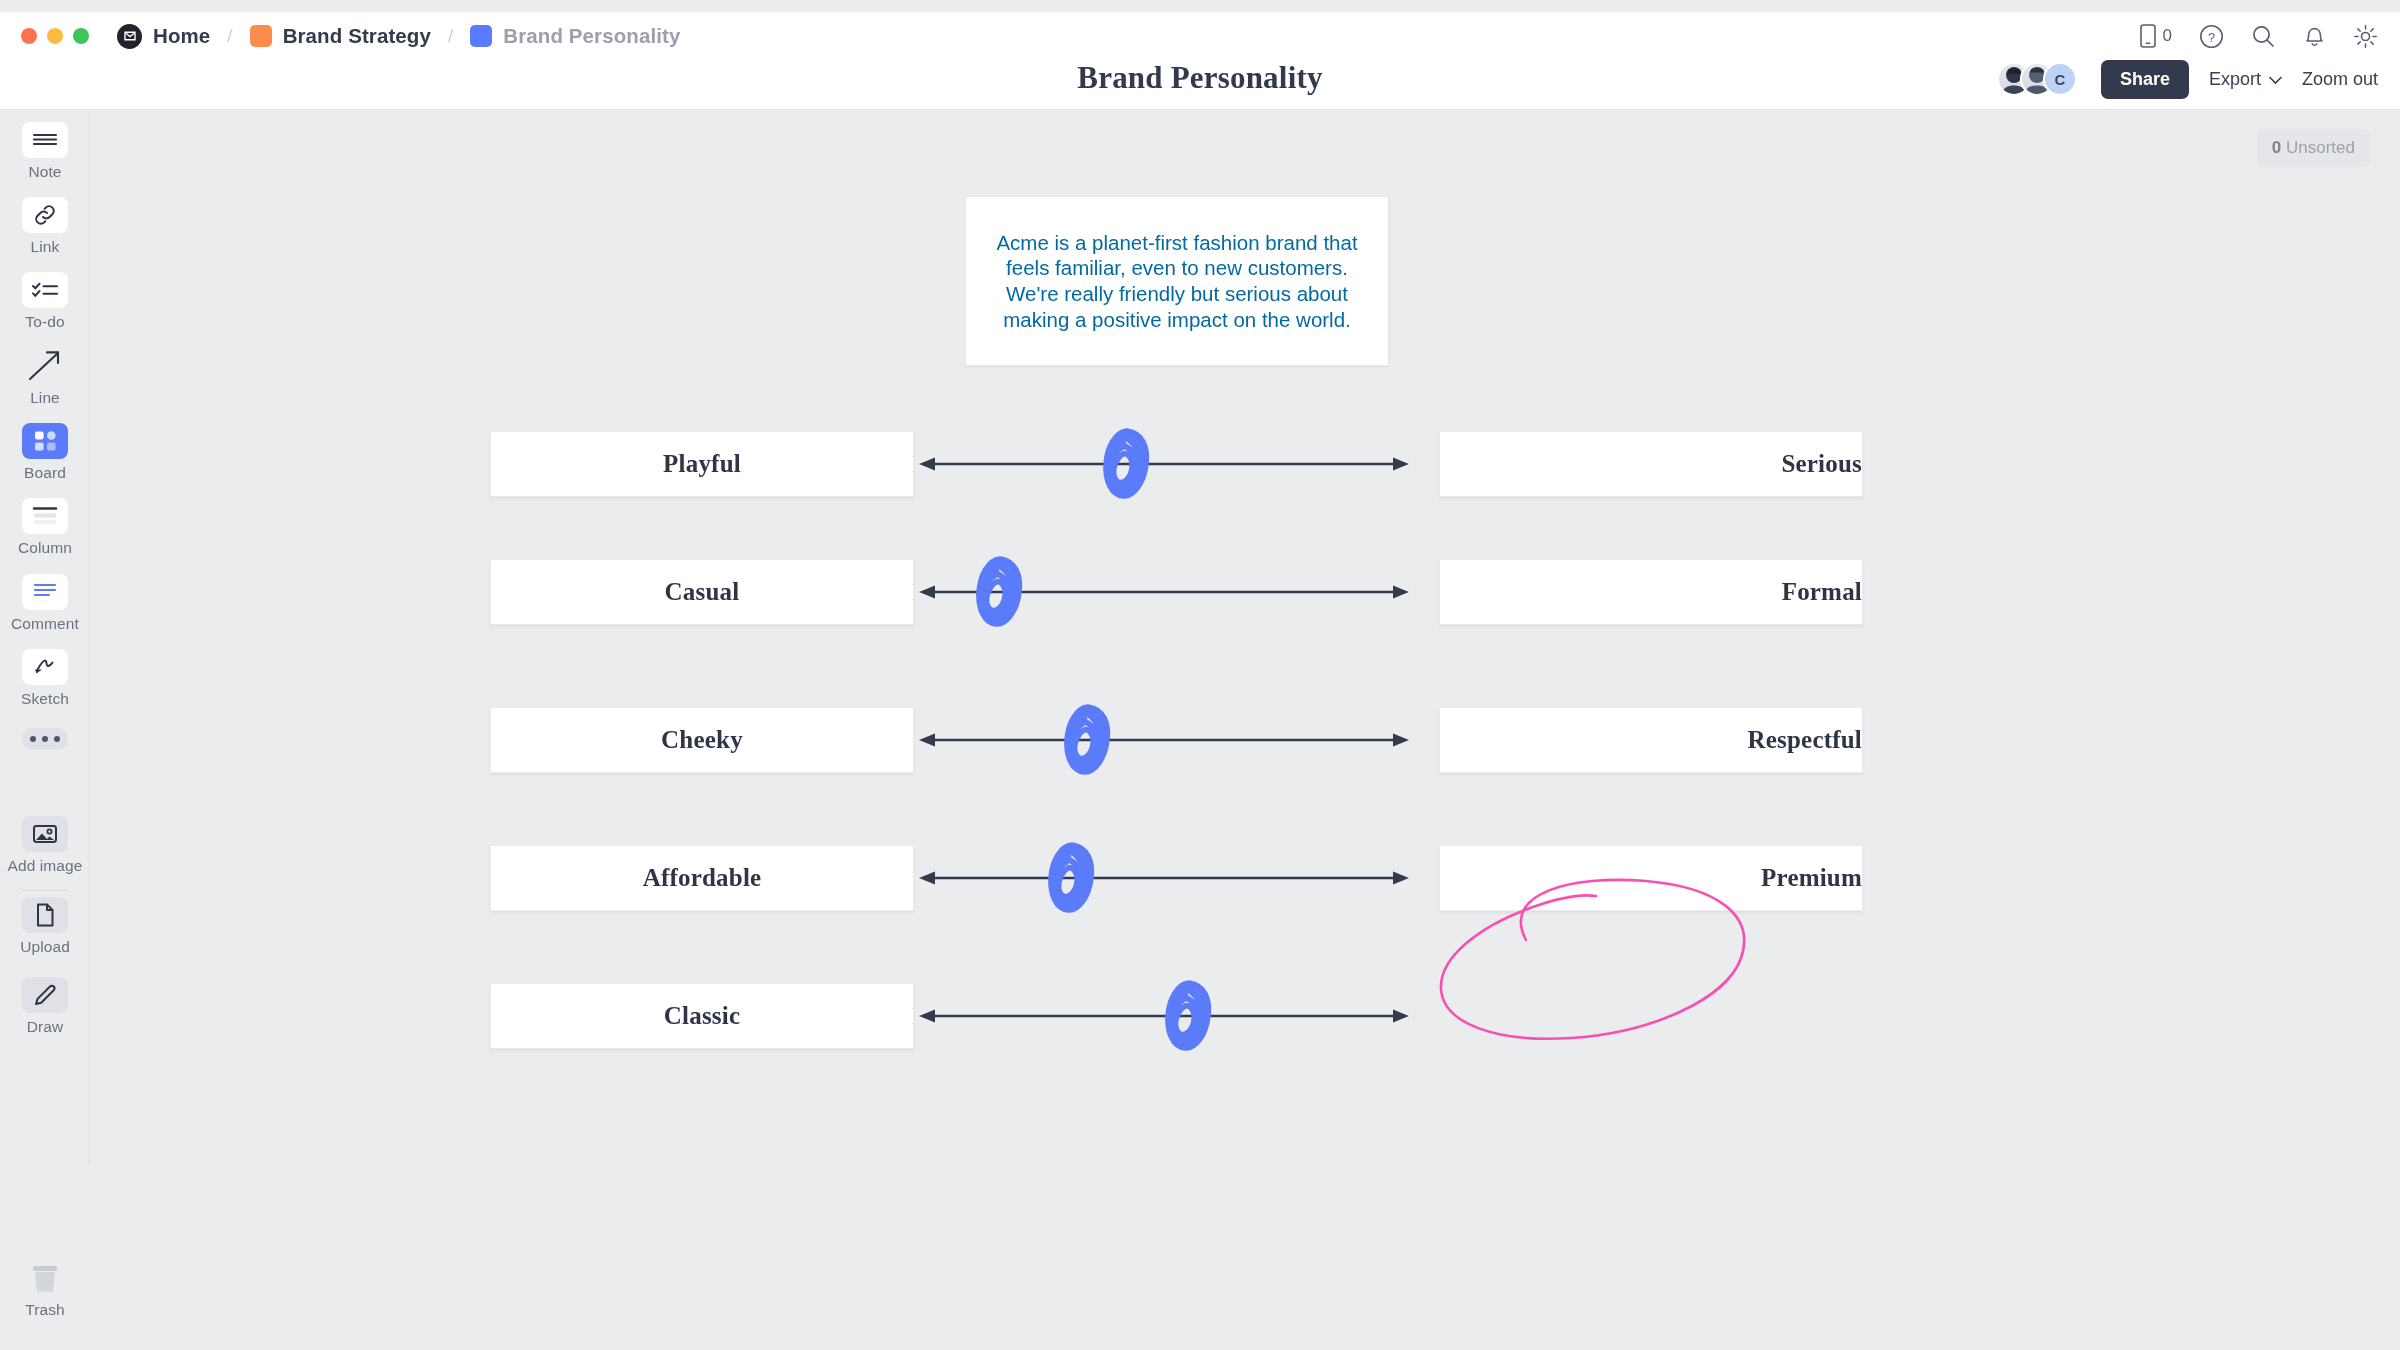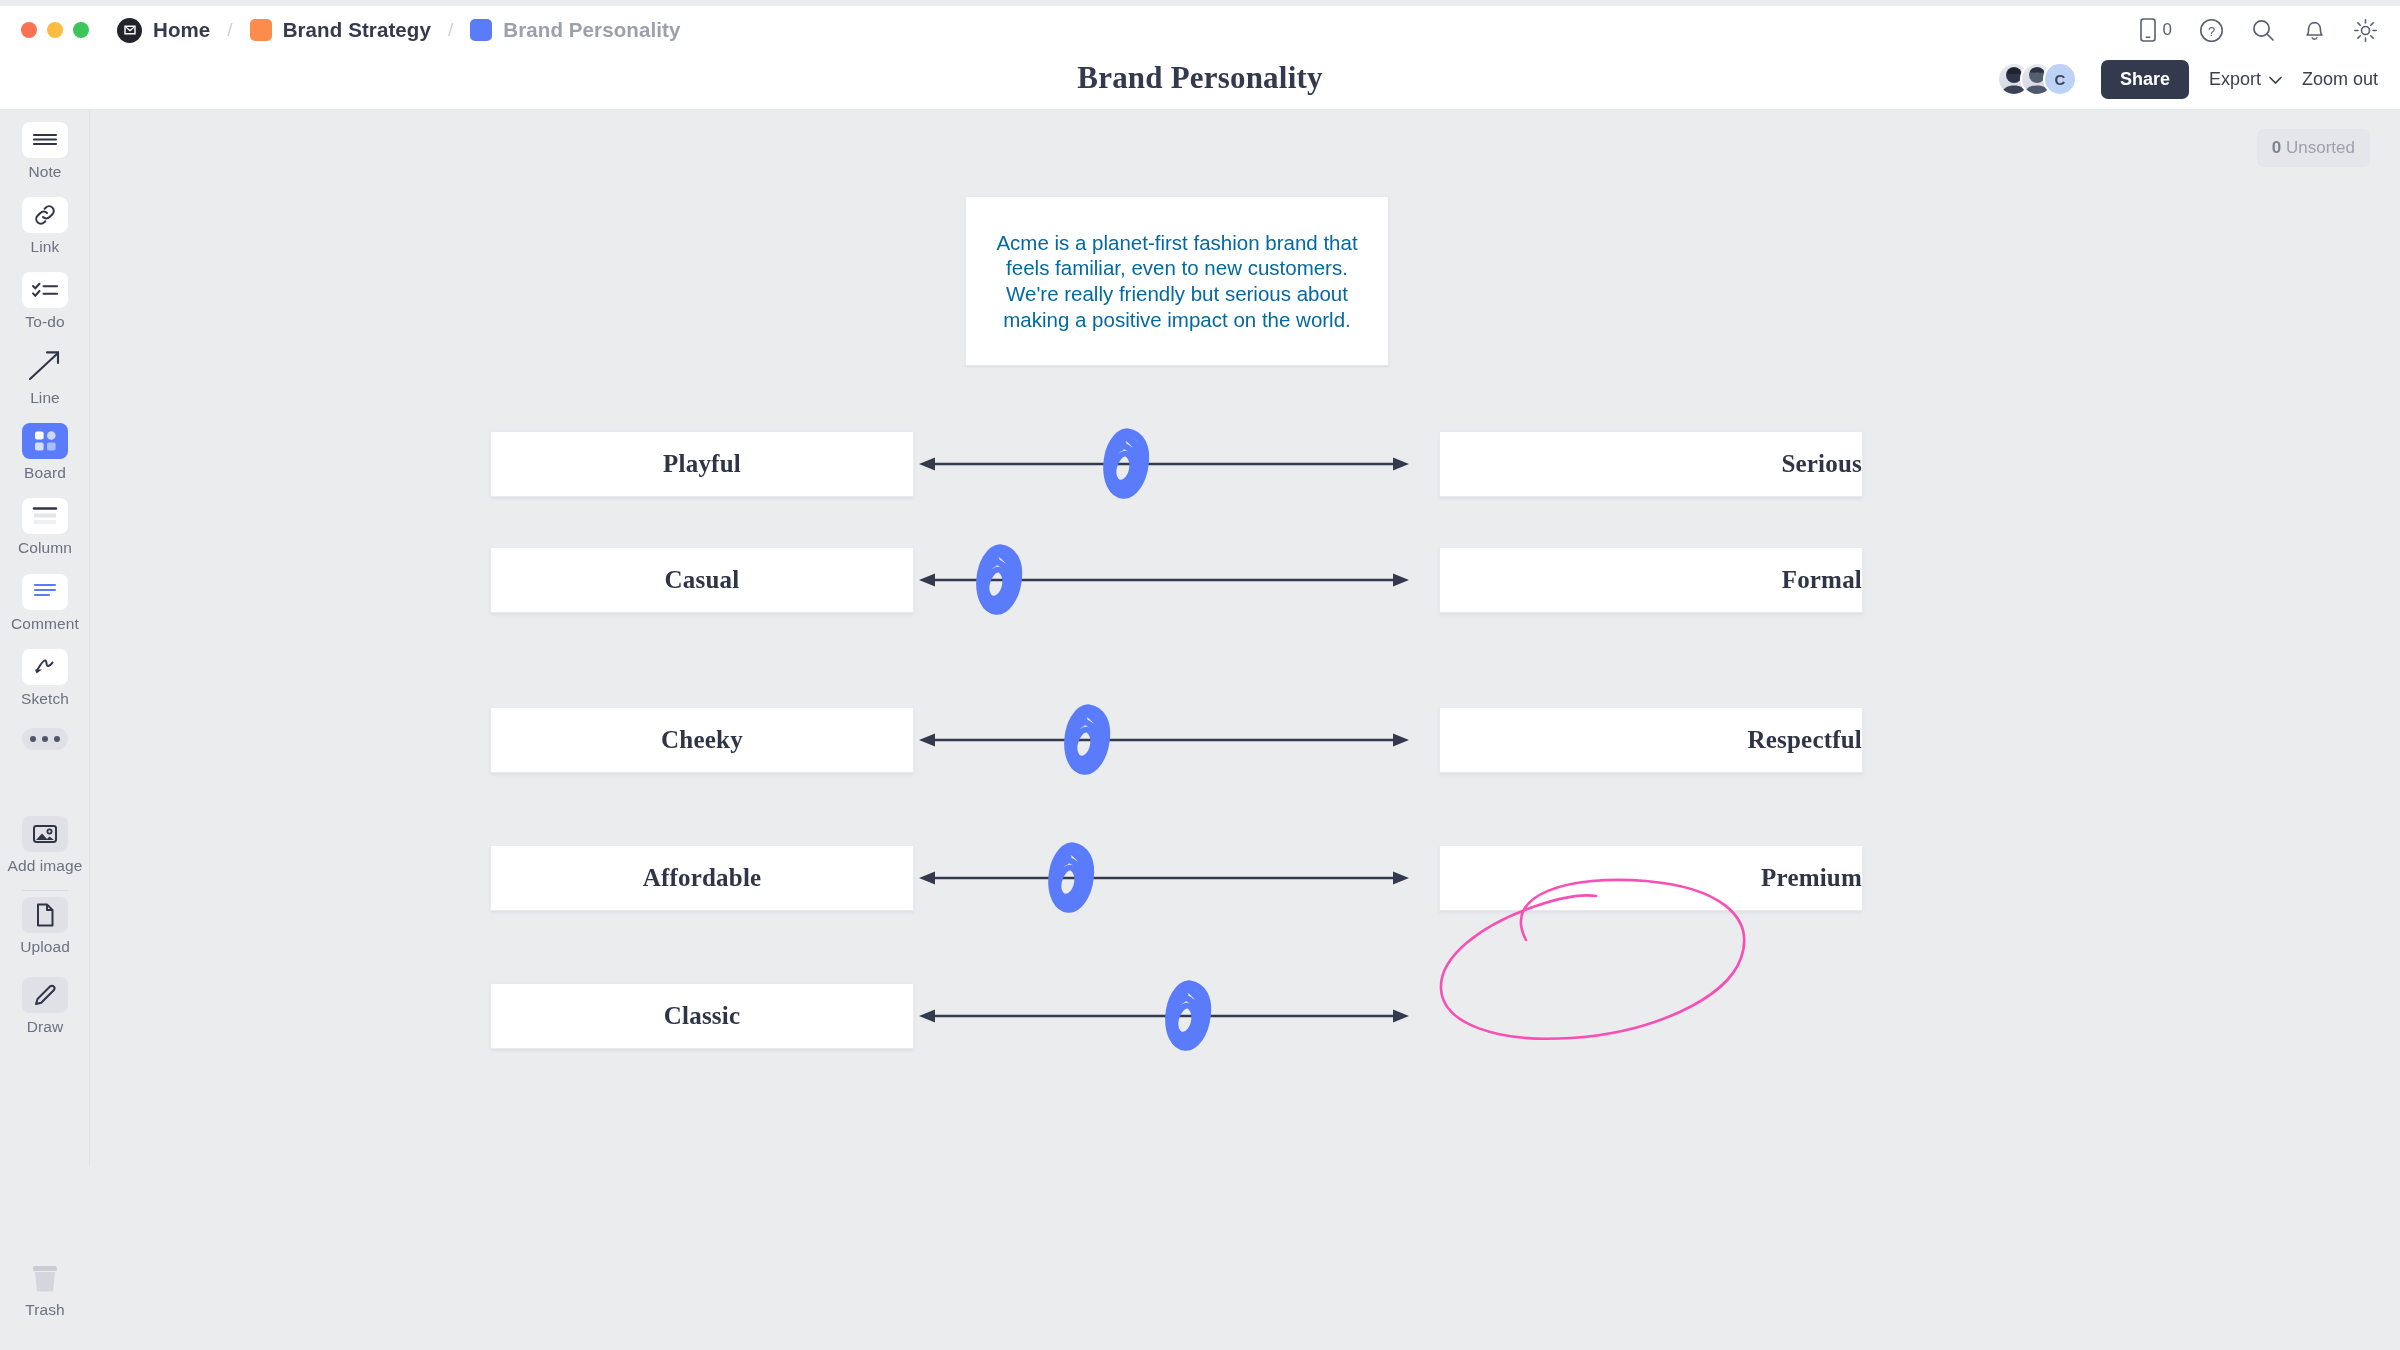--- a/index.html
+++ b/index.html
@@ -6,21 +6,21 @@
   html, body { width: 2400px; height: 1350px; overflow: hidden; }
   body {
     font-family: "Liberation Sans", sans-serif;
     background: #ebecee;
     color: #343a4d;
     -webkit-font-smoothing: antialiased;
   }
 
   
   .topbar {
-    position: absolute; top: 6px; left: 0; width: 2400px; height: 48px;
+    position: absolute; top: 12px; left: 0; width: 2400px; height: 48px;
     background: #ffffff;
     display: flex; align-items: center;
     z-index: 40;
   }
   .traffic { display: flex; align-items: center; gap: 10px; margin-left: 21px; }
   .tl { width: 16px; height: 16px; border-radius: 50%; }
   .tl.red { background: #fc7251; }
   .tl.yellow { background: #fcbb43; }
   .tl.green { background: #3ec55a; }
 
@@ -447,21 +447,21 @@
         <svg class="scribble" viewBox="0 0 60 88" style="left: 1006.04px; top: -11px; width: 60px; height: 88px;">
           <g fill="none" stroke="#5b7cfa" stroke-linecap="round" stroke-linejoin="round">
             <path stroke-width="7.5" d="M30 12 C 45 14, 50 28, 48 44 C 46 62, 36 76, 26 75 C 15 74, 9 60, 10 44 C 11 28, 19 13, 30 12 Z"></path>
             <path stroke-width="7" d="M27 17 C 41 21, 46 34, 42 50 C 38 66, 27 77, 19 72 C 11 67, 10 50, 15 35 C 19 23, 24 16, 27 17 Z"></path>
             <path stroke-width="6.5" d="M33 20 C 44 29, 43 45, 35 58 C 28 70, 18 72, 14 62 C 10 51, 16 33, 26 23"></path>
             <path stroke-width="6" d="M22 26 C 33 24, 42 38, 38 52 C 34 65, 22 69, 16 60 C 11 51, 13 31, 24 28"></path>
             <path stroke-width="5.5" d="M30 34 C 38 40, 36 55, 28 61 C 21 66, 15 58, 17 48 C 19 39, 25 32, 30 34 Z"></path>
           </g>
         </svg>
       </div>
-      <div class="row" style="top: 436px; text-decoration: underline;">
+      <div class="row" style="top: 448px; text-decoration: underline;">
         <div class="card left">
           <span class="card-label">Casual</span>
         </div>
         <div class="card right">
           <span class="card-label">Formal</span>
         </div>
         <svg class="axis" viewBox="0 0 490 66">
           <line x1="14" y1="33" x2="476" y2="33" stroke="#333a4d" stroke-width="2.6"></line>
           <path d="M0 33 L16 26.5 L16 39.5 Z" fill="#333a4d"></path>
           <path d="M490 33 L474 26.5 L474 39.5 Z" fill="#333a4d"></path>

